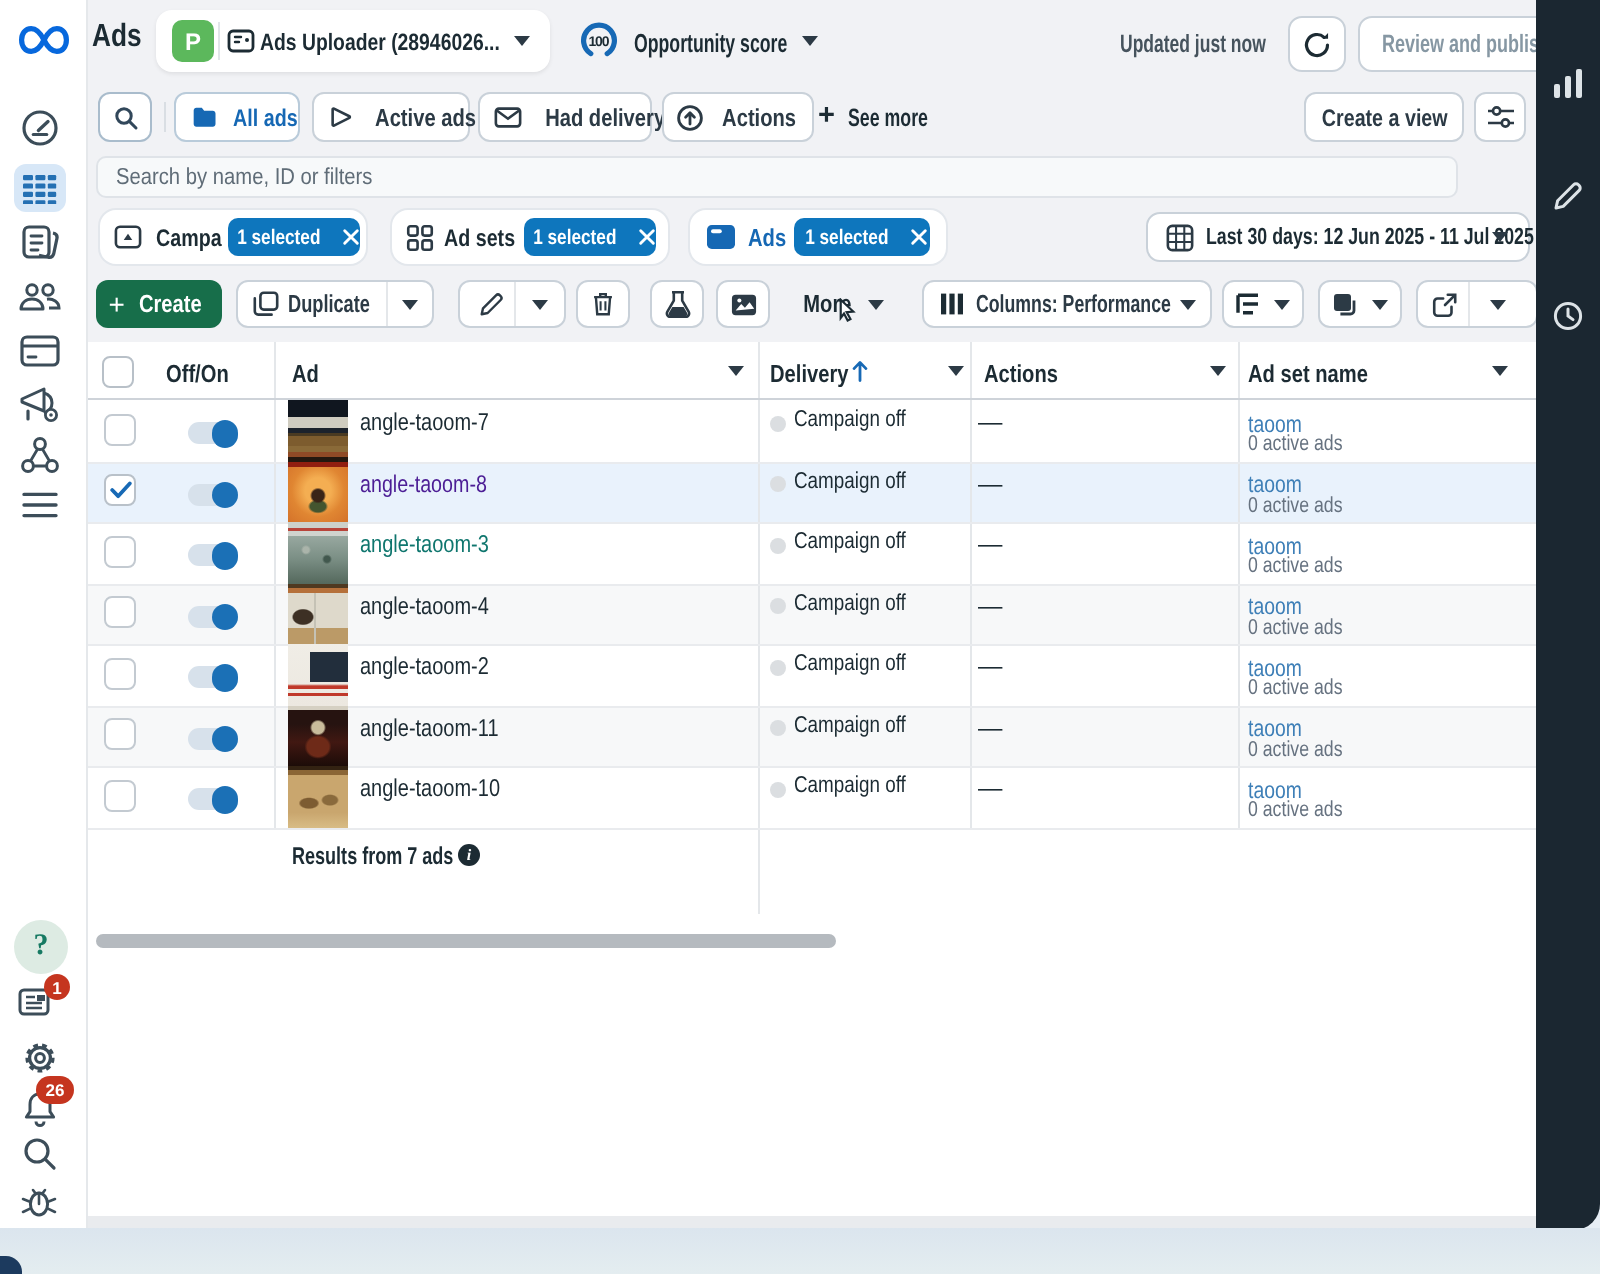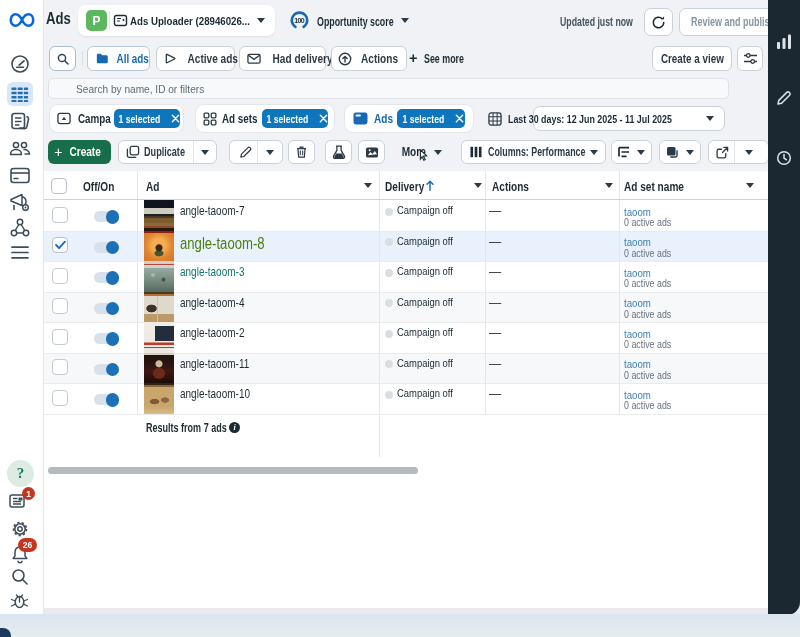--- a/index.html
+++ b/index.html
@@ -64,21 +64,21 @@
 <div class="abs" style="left:624px;top:204.5px;font-size:11.8px;color:#3e7fb7"><span class="t">taoom</span></div>
 <div class="abs" style="left:624px;top:216.2px;font-size:10.8px;color:#667280"><span class="t">0 active ads</span></div>
 <div class="abs" style="left:52px;top:237.0px;width:16px;height:16px;background:#fff;border:1.4px solid #b9c1c9;border-radius:4px;display:flex;align-items:center;justify-content:center">
     <svg width="11" height="10" viewBox="0 0 10 9">
       <path d="M1 4.5l2.7 2.8L9 1.5" fill="none" stroke="#1769b5" stroke-width="1.7" stroke-linecap="round" stroke-linejoin="round"></path>
     </svg>
   </div>
 <div class="abs" style="left:94px;top:241.8px;width:25px;height:11px;background:#d7e1eb;border-radius:6px"></div>
 <div class="abs" style="left:105.5px;top:240.6px;width:13.5px;height:13.5px;background:#1b70b6;border-radius:50%"></div>
 <div class="abs" style="left:143.5px;top:230.5px;width:30.5px;height:30.5px;background:linear-gradient(180deg,#911f10 0 2.5px,rgba(145,31,16,0) 2.5px),radial-gradient(circle at 50% 56%,#3a2417 0 3px,rgba(58,36,23,0) 4px),radial-gradient(ellipse 7px 5px at 50% 74%,#44552f 0 55%,rgba(68,85,47,0) 72%),radial-gradient(circle at 50% 48%,#f4ae52 0 30%,#e08632 60%,#d4722a 100%)"></div>
-<div class="abs" style="left:180px;top:234.9px;font-size:16px;color:#4d7c0f"><span class="t">angle-taoom-8</span></div>
+<div class="abs" style="left:180px;top:234.9px;font-size:12px;color:#4c1d95"><span class="t">angle-taoom-8</span></div>
 <div class="abs" style="left:384.5px;top:238.2px;width:8px;height:8px;background:#dbdee1;border-radius:50%"></div>
 <div class="abs" style="left:397px;top:234.9px;font-size:11.5px;color:#1c2b33"><span class="t">Campaign off</span></div>
 <div class="abs" style="left:489px;top:234.9px;font-size:12.2px;color:#1c2b33">—</div>
 <div class="abs" style="left:624px;top:235.1px;font-size:11.8px;color:#3e7fb7"><span class="t">taoom</span></div>
 <div class="abs" style="left:624px;top:246.8px;font-size:10.8px;color:#667280"><span class="t">0 active ads</span></div>
 <div class="abs" style="left:52px;top:267.5px;width:16px;height:16px;border:1.4px solid #c3cad1;border-radius:4px;background:#fff"></div>
 <div class="abs" style="left:94px;top:272.2px;width:25px;height:11px;background:#d7e1eb;border-radius:6px"></div>
 <div class="abs" style="left:105.5px;top:271.1px;width:13.5px;height:13.5px;background:#1b70b6;border-radius:50%"></div>
 <div class="abs" style="left:143.5px;top:261.0px;width:30.5px;height:30.5px;background:linear-gradient(180deg,#ccd1cb 0 3px,#b8443a 3px 4.5px,#cfd3ce 4.5px 7px,rgba(0,0,0,0) 7px),radial-gradient(circle at 30% 45%,#aab4aa 0 1.5px,rgba(170,180,170,0) 2.5px),radial-gradient(circle at 65% 60%,#42584e 0 1.5px,rgba(66,88,78,0) 2.5px),linear-gradient(180deg,#98a8a0 7px,#7a8e84 60%,#54685c 100%)"></div>
 <div class="abs" style="left:180px;top:265.3px;font-size:12.2px;color:#0f766e"><span class="t">angle-taoom-3</span></div>
@@ -200,21 +200,21 @@
     <span class="tc">Create a view</span>
   </div>
 <div class="btn" style="left:737px;top:46px;width:26px;height:25px">
 <svg width="15" height="13" viewBox="0 0 15 13">
       <path d="M1 3.5h13M1 9.5h13" stroke="#2c3a45" stroke-width="1.3"></path>
       <circle cx="5.3" cy="3.5" r="1.8" fill="#fff" stroke="#2c3a45" stroke-width="1.3"></circle>
       <circle cx="9.7" cy="9.5" r="1.8" fill="#fff" stroke="#2c3a45" stroke-width="1.3"></circle>
     </svg>
 </div>
 
-<div class="abs" style="left:48px;top:78px;width:681px;height:21px;background:#f7f9fa;border:1px solid #dfe3e8;border-radius:5px;display:flex;align-items:center;padding-left:27px;color:#5f6c77;font-size:11.5px">
+<div class="abs" style="left:48px;top:78px;width:681px;height:21px;background:#f7f9fa;border:1px solid #dfe3e8;border-radius:5px;display:flex;align-items:center;padding-left:9px;color:#5f6c77;font-size:11.5px">
     <span class="t" style="--sx:.88">Search by name, ID or filters</span>
   </div>
 
 <div class="seg" style="left:50px;width:133px">
 <svg style="margin-left:7px" width="14" height="13" viewBox="0 0 15 14">
       <rect x="1" y="1.5" width="13" height="11" rx="2.2" fill="none" stroke="#2c3a45" stroke-width="1.4"></rect>
       <path d="M5.2 8.6l2.3-3.4 2.3 3.4z" fill="#2c3a45"></path>
     </svg>
 <span style="margin-left:7px;font-size:12px;font-weight:bold;color:#1c2b33" class="t">Campa</span>
 </div>
@@ -246,21 +246,21 @@
     </svg>
 <span style="margin-left:6px;font-size:12.3px;font-weight:bold;color:#1668b4" class="t">Ads</span>
 </div>
 <div class="chip" style="left:397px;top:109px;width:68px">
 <span class="tc">1 selected</span>
 <svg style="margin-left:6px" width="9" height="9" viewBox="0 0 10 10">
       <path d="M1.5 1.5l7 7M8.5 1.5l-7 7" stroke="#fff" stroke-width="1.6" stroke-linecap="round"></path>
     </svg>
 </div>
 
-<div class="btn" style="left:533px;top:106px;width:192px;height:25px;border-radius:7px;justify-content:flex-end">
+<div class="btn" style="left:573px;top:106px;width:192px;height:25px;border-radius:7px;justify-content:space-between">
 <svg style="margin-left:9px" width="14" height="14" viewBox="0 0 15 15">
       <rect x="1" y="1" width="13" height="13" rx="2.4" fill="none" stroke="#2c3a45" stroke-width="1.4"></rect>
       <path d="M1 5.2h13M5.4 1v13M9.8 1v13M1 9.6h13" stroke="#2c3a45" stroke-width="1.1"></path>
     </svg>
 <span style="margin-left:6px;font-size:11.7px;font-weight:bold;color:#1c2b33;--sx:.76" class="t">Last 30 days: 12 Jun 2025 - 11 Jul 2025</span>
 <div class="car" style="position:absolute;right:10px"></div>
 </div>
 
 <div class="abs" style="left:48px;top:140px;width:63px;height:24px;background:#176e4a;border-radius:6px;display:flex;align-items:center;justify-content:center;gap:4px;color:#fff;font-size:12.3px;font-weight:bold">
     <span style="font-size:14px;font-weight:normal;margin-top:-1px">+</span>

